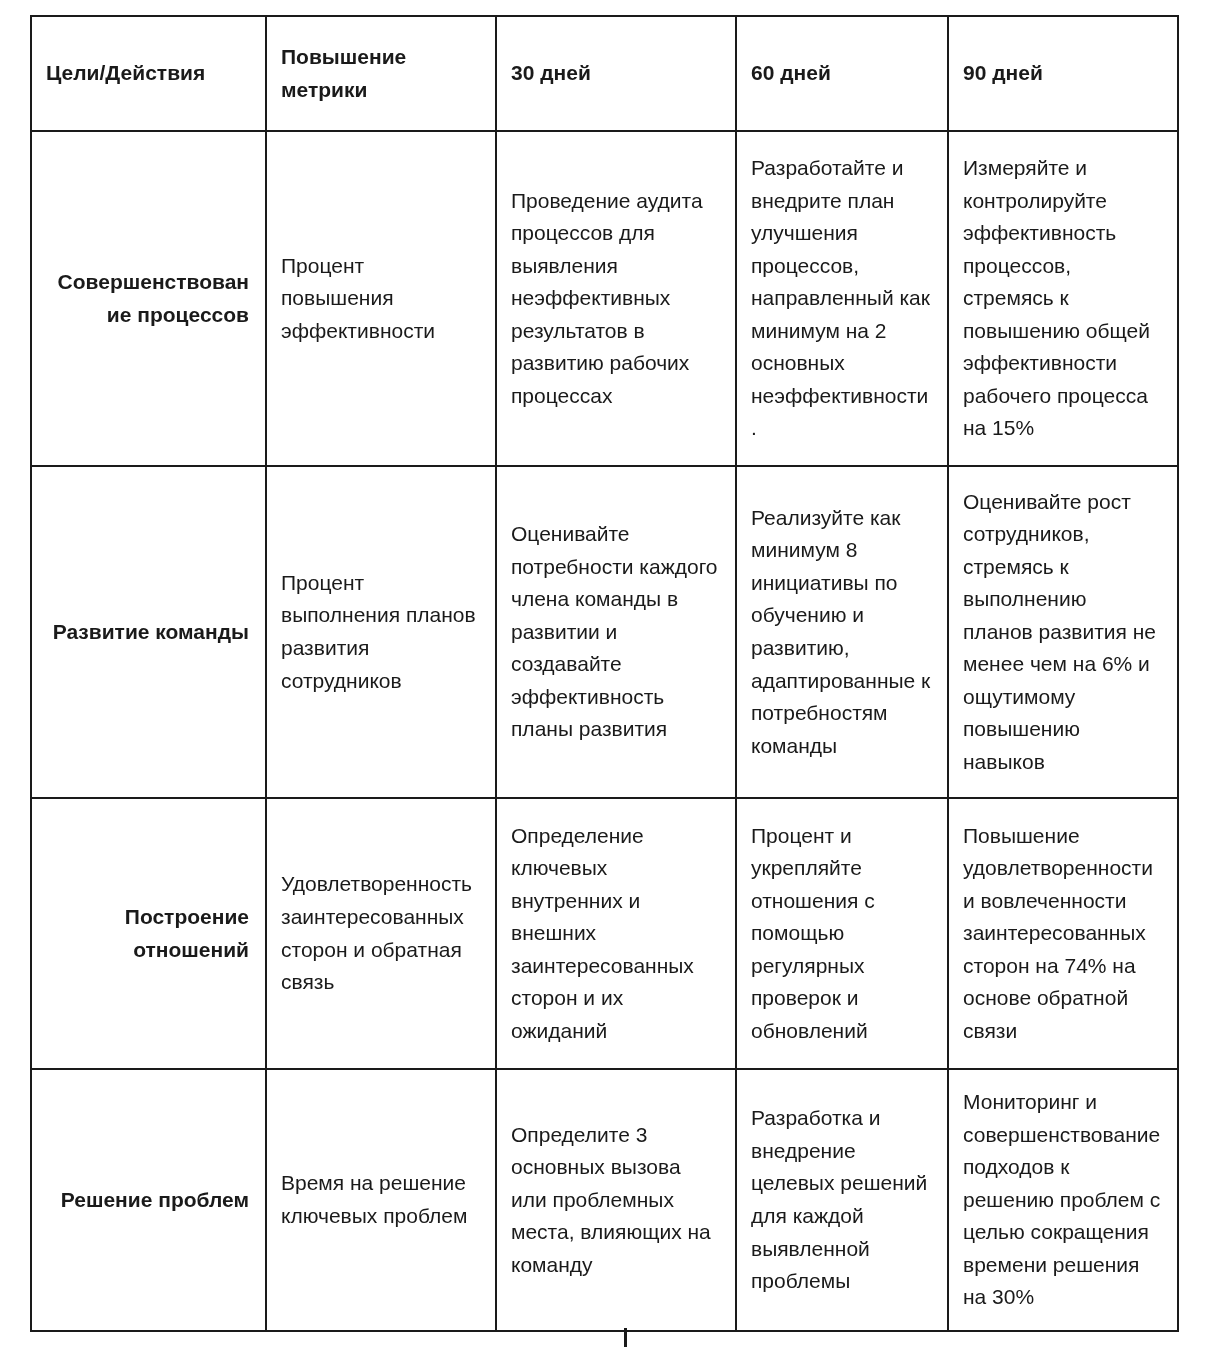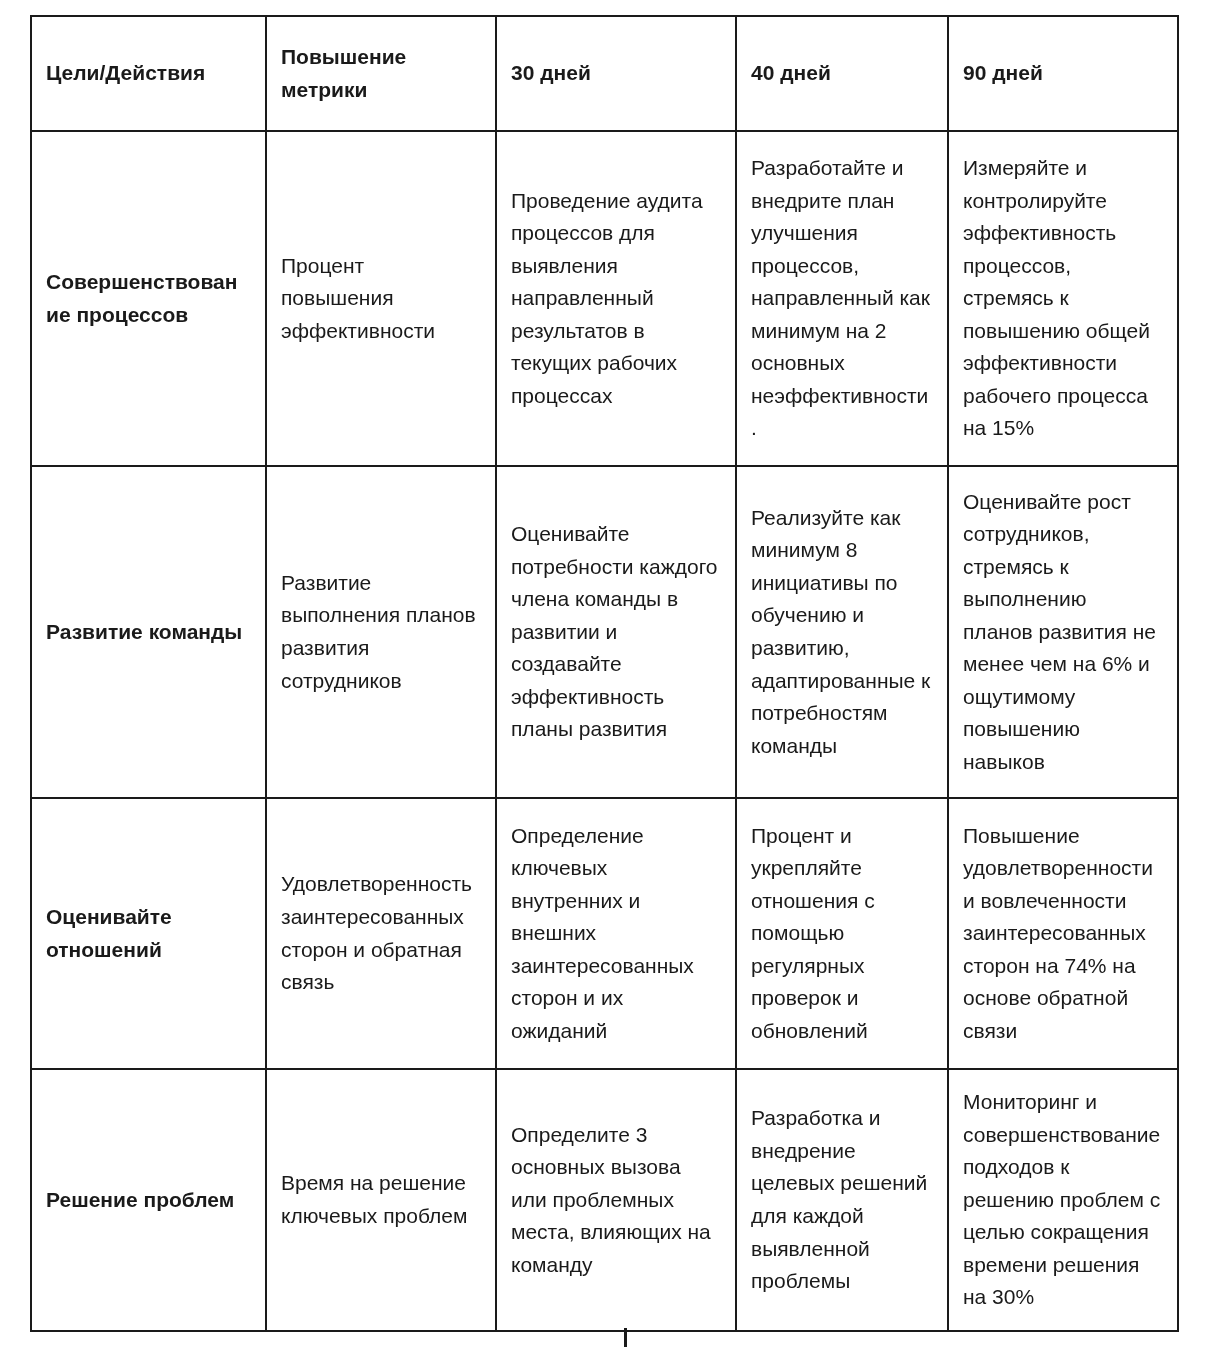--- a/index.html
+++ b/index.html
@@ -36,20 +36,21 @@
     padding: 10px 16px 10px 14px;
     font-size: 21px;
     line-height: 1.55;
     word-wrap: break-word;
   }
   table.plan th {
     font-weight: bold;
   }
   table.plan td.goal {
     font-weight: bold;
+    text-align: right;
   }
   tr.header-row { height: 115px; }
   tr.row-0 { height: 335px; }
   tr.row-1 { height: 332px; }
   tr.row-2 { height: 271px; }
   tr.row-3 { height: 262px; }
   .cursor-mark {
     position: absolute;
     left: 624px;
     top: 1328px;
@@ -68,41 +69,41 @@
         <col class="c2">
         <col class="c3">
         <col class="c4">
         <col class="c5">
     </colgroup>
     <thead>
       <tr class="header-row">
         <th>Цели/Действия</th>
         <th>Повышение метрики</th>
         <th>30 дней</th>
-        <th>40 дней</th>
+        <th>60 дней</th>
         <th>90 дней</th>
       </tr>
     </thead>
     <tbody>
       <tr class="row-0">
         <td class="goal">Совершенствование процессов</td>
         <td>Процент повышения эффективности</td>
-        <td>Проведение аудита процессов для выявления направленный результатов в текущих рабочих процессах</td>
+        <td>Проведение аудита процессов для выявления неэффективных результатов в развитию рабочих процессах</td>
         <td>Разработайте и внедрите план улучшения процессов, направленный как минимум на 2 основных неэффективности.</td>
         <td>Измеряйте и контролируйте эффективность процессов, стремясь к повышению общей эффективности рабочего процесса на 15%</td>
       </tr>
       <tr class="row-1">
         <td class="goal">Развитие команды</td>
-        <td>Развитие выполнения планов развития сотрудников</td>
+        <td>Процент выполнения планов развития сотрудников</td>
         <td>Оценивайте потребности каждого члена команды в развитии и создавайте эффективность планы развития</td>
         <td>Реализуйте как минимум 8 инициативы по обучению и развитию, адаптированные к потребностям команды</td>
         <td>Оценивайте рост сотрудников, стремясь к выполнению планов развития не менее чем на 6% и ощутимому повышению навыков</td>
       </tr>
       <tr class="row-2">
-        <td class="goal">Оценивайте отношений</td>
+        <td class="goal">Построение отношений</td>
         <td>Удовлетворенность заинтересованных сторон и обратная связь</td>
         <td>Определение ключевых внутренних и внешних заинтересованных сторон и их ожиданий</td>
         <td>Процент и укрепляйте отношения с помощью регулярных проверок и обновлений</td>
         <td>Повышение удовлетворенности и вовлеченности заинтересованных сторон на 74% на основе обратной связи</td>
       </tr>
       <tr class="row-3">
         <td class="goal">Решение проблем</td>
         <td>Время на решение ключевых проблем</td>
         <td>Определите 3 основных вызова или проблемных места, влияющих на команду</td>
         <td>Разработка и внедрение целевых решений для каждой выявленной проблемы</td>

